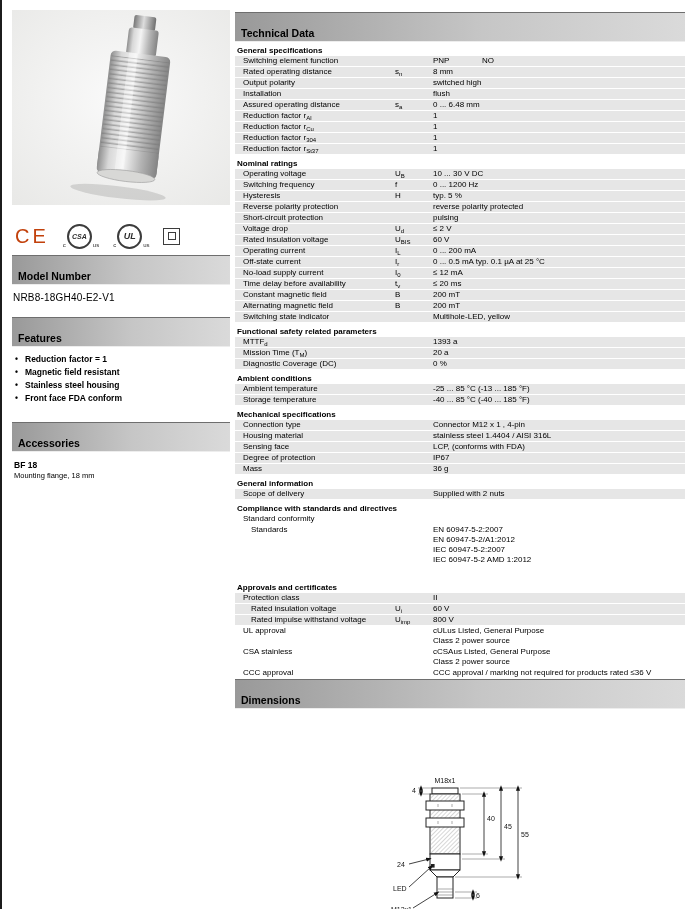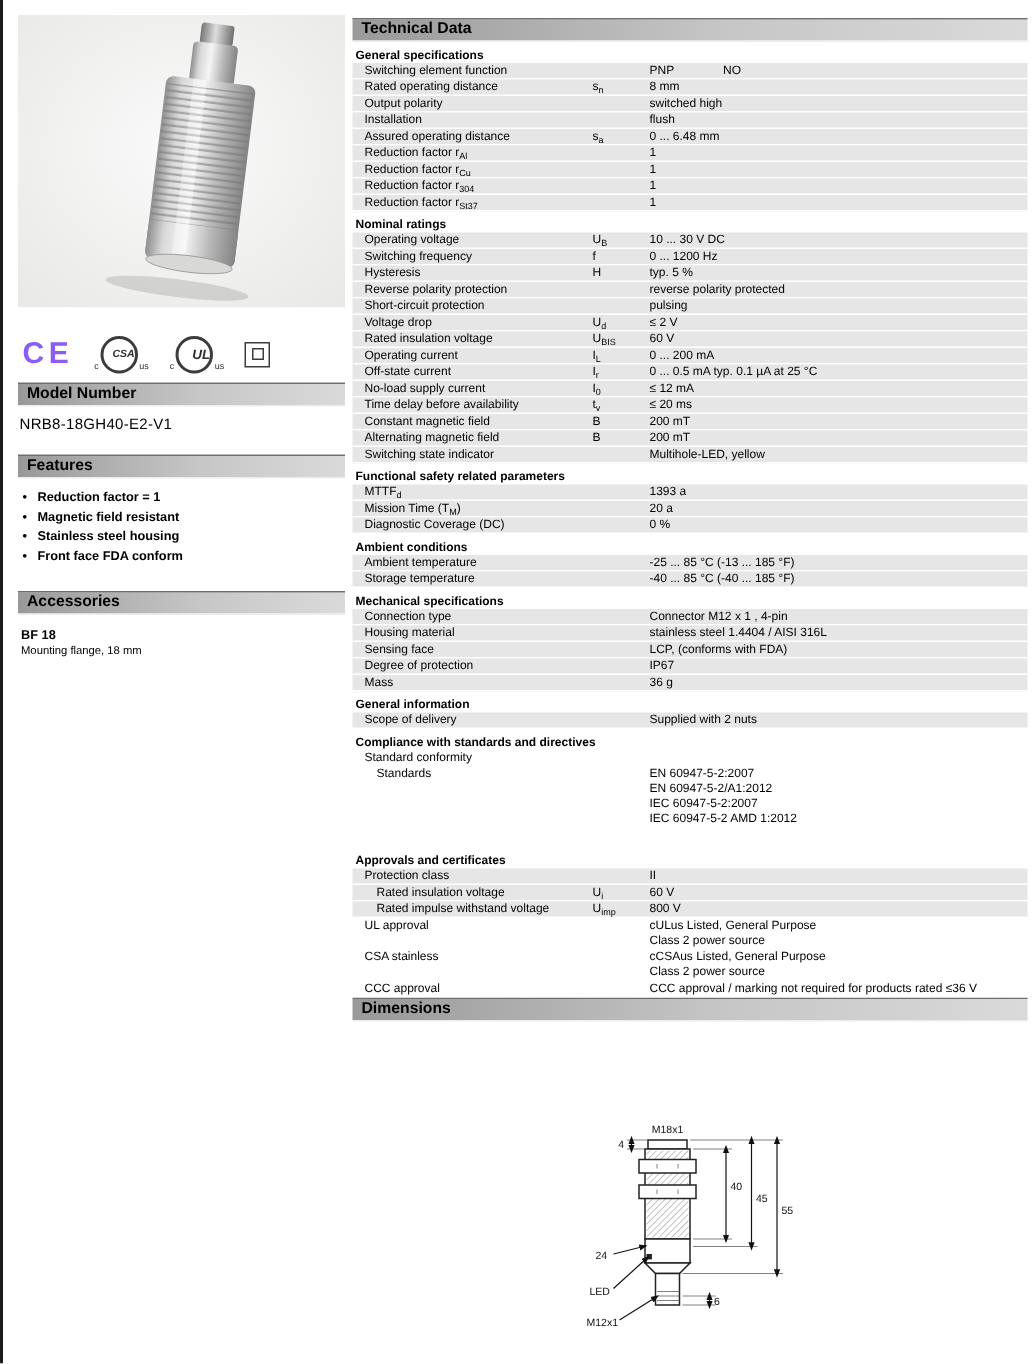--- a/index.html
+++ b/index.html
@@ -13,31 +13,31 @@
 
   
   .left-col  { position:absolute; left:10px; top:10px; width:218px; }
   .right-col { position:absolute; left:233px; top:12px; width:450px; }
 
   
   .bar {
     background:linear-gradient(to right,#999 0%,#c6c6c6 55%,#dadada 100%);
     border-top:1px solid #6e6e6e; border-bottom:1px solid #ededed;
     font-weight:bold; font-size:10.5px; line-height:12px;
-    padding:0 6px 2px 6px; color:#000;
+    padding:14px 6px 2px 6px; color:#000;
   }
 
   
   .photo { display:block; width:218px; height:195px; }
   .logos { display:flex; align-items:center; gap:14px; height:38px; margin-top:12px; padding-left:3px; }
-  .ce-txt { font-size:20px; font-weight:bold; color:#8b5cf6; letter-spacing:3px; }
+  .ce-txt { font-size:20px; font-weight:normal; color:#c2410c; letter-spacing:3px; }
   .mark { display:inline-flex; align-items:flex-end; gap:1px; }
   .circle {
     width:25px; height:25px; border:2px solid #3c3c3c; border-radius:50%;
-    display:inline-flex; align-items:center; justify-content:flex-end; background:#fff;
+    display:inline-flex; align-items:center; justify-content:center; background:#fff;
   }
   .csa-t { font-size:7px; font-weight:bold; font-style:italic; color:#2e2e2e; }
   .ul-t  { font-size:9px; font-weight:bold; font-style:italic; color:#2e2e2e; }
   .mk-side { font-size:6px; color:#2e2e2e; line-height:7px; }
   .sq { width:17px; height:17px; border:1.5px solid #3c3c3c; display:inline-flex; align-items:center; justify-content:center; }
   .sq-in { width:8px; height:8px; border:1.5px solid #3c3c3c; display:block; }
 
   .model-bar { }
   .model-num { font-size:10px; font-weight:normal; margin:7px 0 0 1px; letter-spacing:0.2px; }
   .features-bar { margin-top:14px; }

